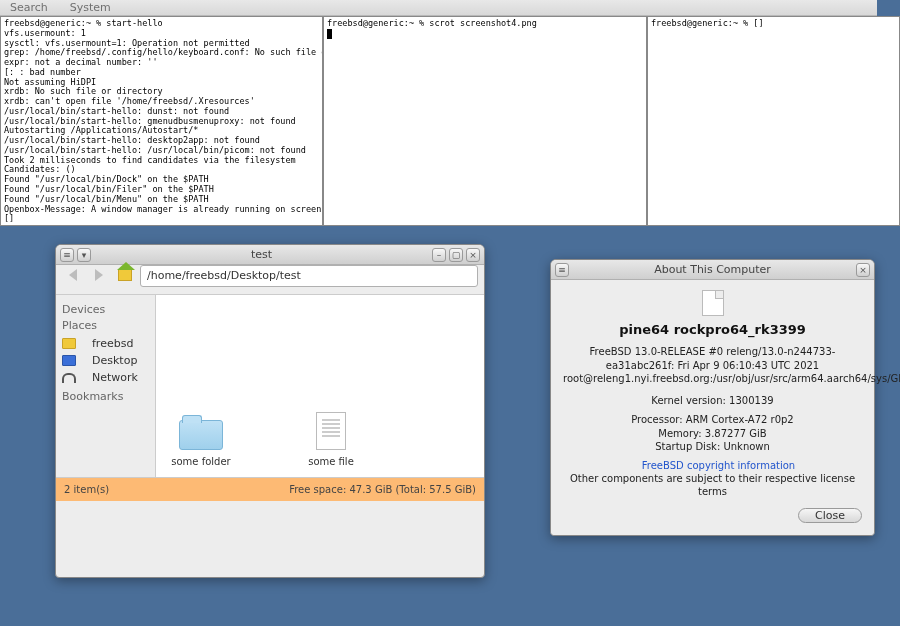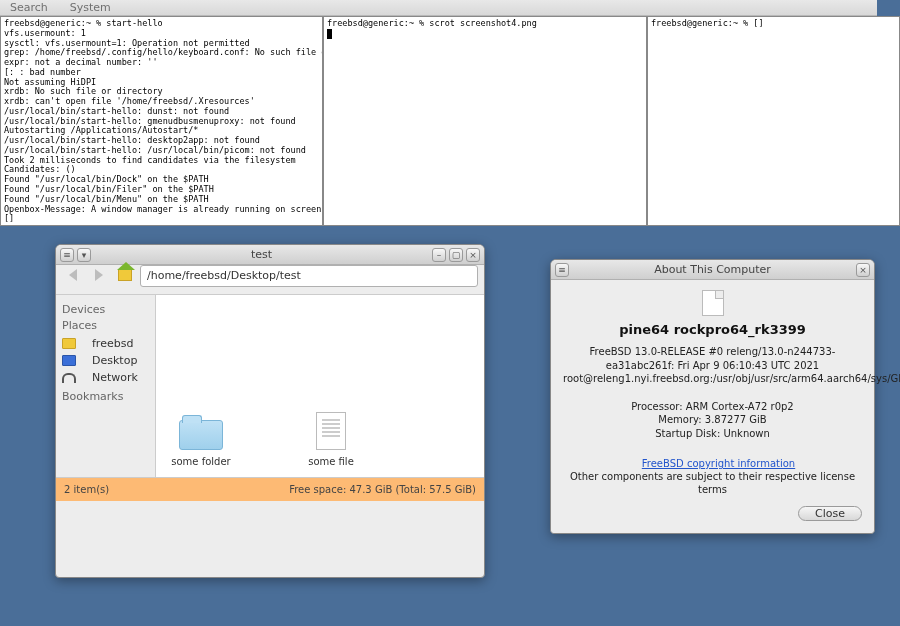--- a/index.html
+++ b/index.html
@@ -135,21 +135,21 @@
     background:#ededed;padding:8px 12px 12px;text-align:center;
     border-radius:0 0 4px 4px;
   }
   .doc-icon{
     width:22px;height:26px;margin:2px auto 6px;background:#fff;border:1px solid #bbb;position:relative;
   }
   .doc-icon::after{content:"";position:absolute;top:0;right:0;width:7px;height:7px;background:#ededed;border-left:1px solid #bbb;border-bottom:1px solid #bbb;}
   .about h2{font-size:13px;font-weight:bold;color:#111;margin-bottom:8px;}
   .about-desc{font-size:10px;color:#222;line-height:1.35;margin-bottom:8px;}
   .about-kv{font-size:10px;color:#222;line-height:1.35;}
-  .about-link{color:#2255cc;text-decoration:underline;font-size:10px;display:inline-block;margin-top:18px;padding-left:12px;}
+  .about-link{color:#2255cc;font-size:10px;display:inline-block;margin-top:6px;padding-left:12px;}
   .about-note{font-size:10px;color:#222;line-height:1.3;margin-bottom:10px;}
   .btn-row{text-align:right;}
   .close-btn{
     display:inline-block;padding:0 16px;
     background:linear-gradient(#f6f6f6,#d8d8d8);
     border:1px solid #9a9a9a;border-radius:11px;
     font-size:11px;color:#333;
   }
 </style>
 </head>
@@ -254,20 +254,21 @@
     </div>
     <div class="tb-title">About This Computer</div>
     <div class="tb-right">
       <div class="tb-btn">×</div>
     </div>
   </div>
   <div class="about-body">
     <div class="doc-icon"></div>
     <h2>pine64 rockpro64_rk3399</h2>
     <div class="about-desc">FreeBSD 13.0-RELEASE #0 releng/13.0-n244733-ea31abc261f: Fri Apr 9 06:10:43 UTC 2021 root@releng1.nyi.freebsd.org:/usr/obj/usr/src/arm64.aarch64/sys/GENERIC</div>
+    <div class="about-kv">Kernel version: 1300139</div>
     <div style="height:6px"></div>
     <div class="about-kv">Processor: ARM Cortex-A72 r0p2</div>
     <div class="about-kv">Memory: 3.87277 GiB</div>
     <div class="about-kv">Startup Disk: Unknown</div>
     <a class="about-link">FreeBSD copyright information</a>
     <div class="about-note">Other components are subject to their respective license terms</div>
     <div class="btn-row">
       <span class="close-btn">Close</span>
     </div>
   </div>

